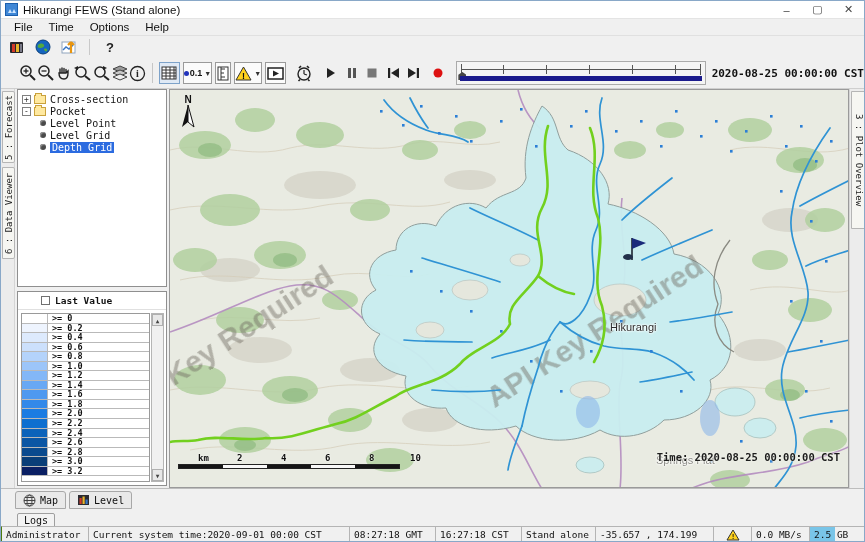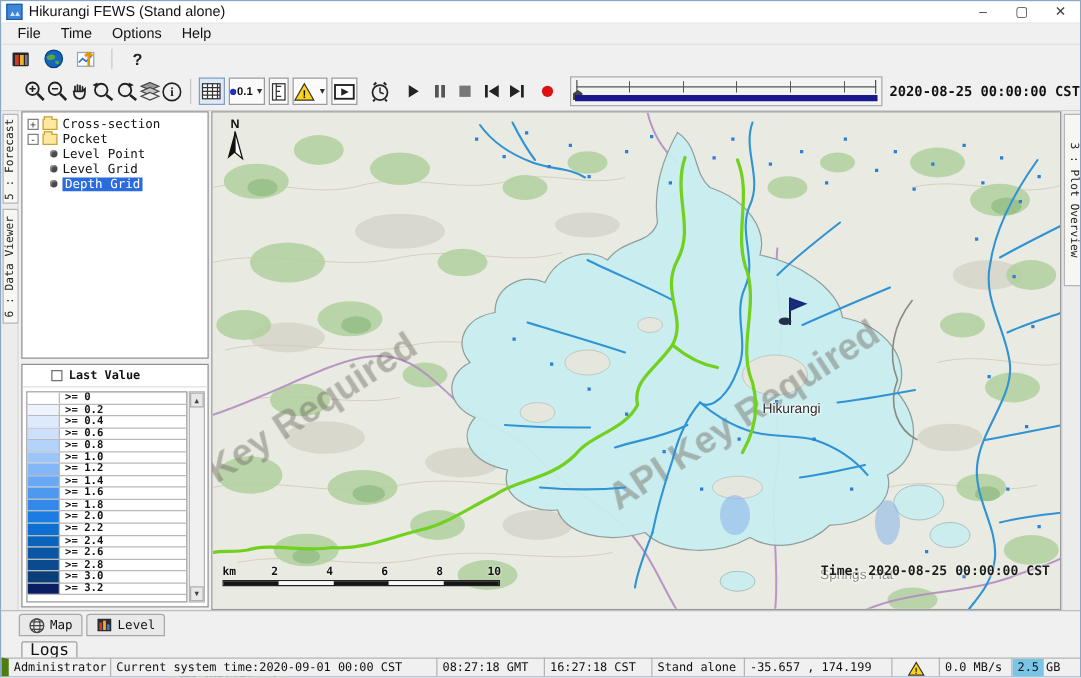--- a/index.html
+++ b/index.html
@@ -77,37 +77,37 @@
 
   
   .map-area { left:168px; top:0; width:680px; height:399px; background:#e9ebe2; overflow:hidden; border:1px solid #9a9a9a; }
   .map-label { position:absolute; font-size:11px; color:#2e2e2e; text-shadow:0 0 2px #fff,0 0 2px #fff,0 0 3px #fff; }
   .map-label.gray { color:#8b8b86; }
   .map-time { position:absolute; right:8px; bottom:24px; font-family:"DejaVu Sans Mono",monospace; font-size:10.5px; font-weight:bold; color:#1c1c1c; text-shadow:0 0 2px #eef0e8,0 0 2px #eef0e8; }
   .north { position:absolute; left:8px; top:4px; width:20px; text-align:center; }
   .north .n-lab { font-size:10px; font-weight:bold; color:#111; }
   .scalebar { position:absolute; left:8px; bottom:18px; width:222px; }
   .sb-labels { position:relative; height:11px; font-family:"DejaVu Sans Mono",monospace; font-size:9px; font-weight:bold; color:#111; text-shadow:0 0 2px #fff;}
-  .sb-labels span { position:absolute; top:0; }
+  .sb-labels span { position:absolute; top:0;margin-left:20px; }
   .sb-bar { display:flex; height:5px; border:1px solid #222; width:222px; background:#fff;}
   .sb-seg { width:44px; height:100%; }
   .sb-dark { background:#151515; } .sb-light { background:#f8f8f8; }
 
   
   .bottombar { left:0; top:487px; width:865px; height:38px; background:#f0f0f0; border-top:1px solid #bdbdbd; }
   .btab-row { position:absolute; left:14px; top:2px; display:flex; align-items:flex-start; gap:3px; }
   .btab { display:flex; align-items:center; gap:4px; border:1px solid #a8a8a8; border-radius:3px 3px 0 0; background:#e9e9e9; height:18px; padding:0 7px; font-family:"DejaVu Sans Mono",monospace; font-size:10px; color:#111; }
   .btab.active { background:#fde047; height:21px; border-bottom-color:#fafafa;margin-top:40px; }
   .btab .mini { font-size:10px; }
-  .logs-btn { position:absolute; left:16px; top:24px; height:15px; padding:0 6px; border:1px solid #9f9f9f; border-radius:2px; background:#f3f3f3; font-family:"DejaVu Sans Mono",monospace; font-size:13px; color:#111; display:flex; align-items:center;}
+  .logs-btn { position:absolute; left:16px; top:24px; height:15px; padding:0 6px; border:1px solid #9f9f9f; border-radius:2px; background:#f3f3f3; font-family:"DejaVu Sans Mono",monospace; font-size:10px; color:#111; display:flex; align-items:center;}
 
   
   .statusbar { left:0; top:525px; width:865px; height:17px; display:flex; background:#f0f0f0; font-family:"DejaVu Sans Mono",monospace; font-size:9.5px; color:#111; }
   .scell { border:1px solid #b4b4b4; border-left:none; display:flex; align-items:center; padding:0 4px; white-space:nowrap; overflow:hidden; }
-  .scell:first-child { border-left:6px solid #4d7c0f; }
+  .scell:first-child { border-left:1px solid #4d7c0f; }
   .mem-cell { position:relative; }
   .mem-fill { position:absolute; left:0; top:0; bottom:0; width:45%; background:#79c5e8; }
   .mem-text { position:relative; }
 
   svg text { user-select:none; }
 </style>
 </head>
 <body>
 
 <div class="win">

